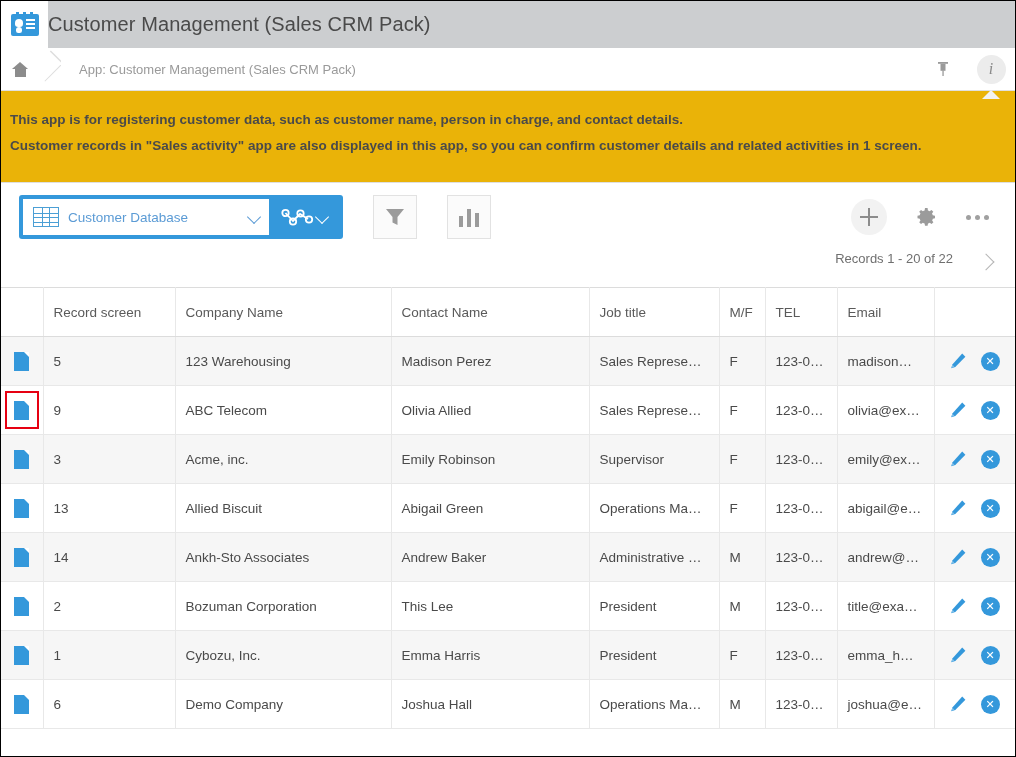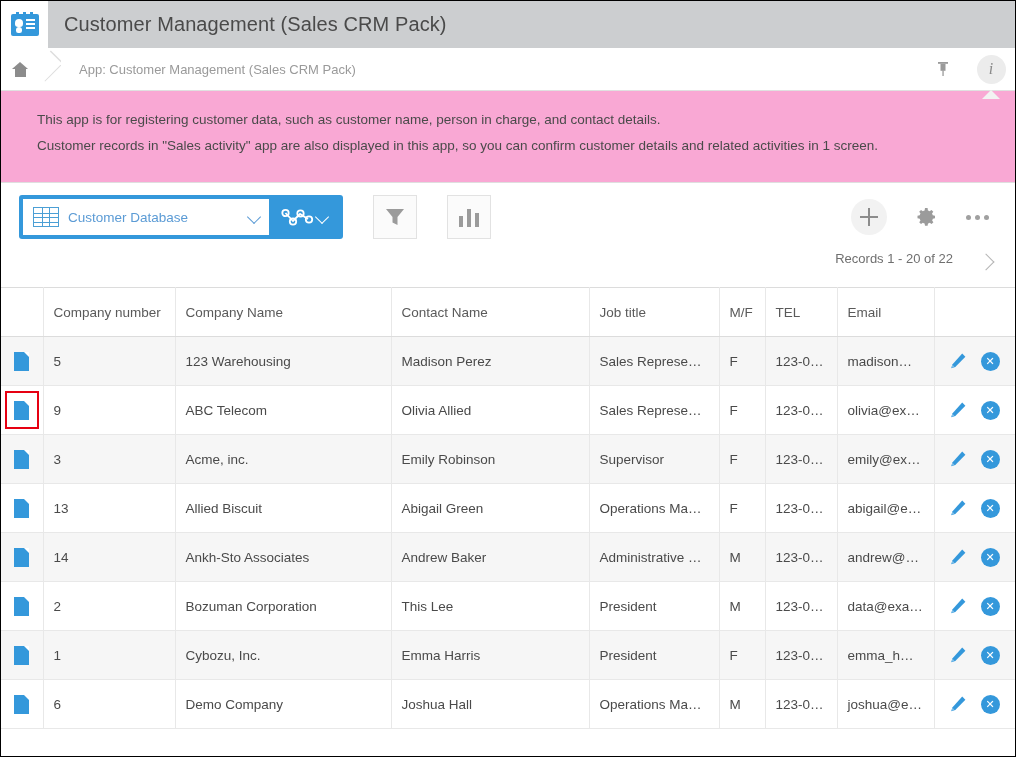--- a/index.html
+++ b/index.html
@@ -51,21 +51,21 @@
     background: #ffffff;
     box-shadow: 0 4px 0 0 #ffffff, 0 8px 0 0 #ffffff;
   }
   .app-icon-notches {
     position: absolute; top: -2px; left: 5px;
     width: 3px; height: 4px; background:#3498db;
     box-shadow: 7px 0 0 #3498db, 14px 0 0 #3498db;
   }
   .title-text {
     display: flex; align-items: center;
-    padding-left: 16px;
+    padding-left: 0;
     font-size: 20px;
     color: #4a4a4a;
     letter-spacing: 0.1px;
     white-space: nowrap;
   }
 
   
   .breadcrumb-bar {
     position: relative;
     height: 43px;
@@ -150,24 +150,25 @@
     bottom: -8px; left: 50%;
     transform: translateX(-50%);
     width: 0; height: 0;
     border-left: 9px solid transparent;
     border-right: 9px solid transparent;
     border-bottom: 9px solid #f2f2f2;
   }
 
   
   .desc-panel {
-    background: #f9a8d4;
-    padding: 16px 24px 20px 36px;
+    background: #eab308;
+    padding: 16px 24px 20px 9px;
     border-bottom: 1px solid #dfdfdf;
     min-height: 92px;
+    font-weight: bold;
   }
   .desc-line {
     font-size: 13.5px;
     color: #4a4a4a;
     line-height: 26px;
     max-width: 940px;
   }
 
   
   .toolbar {
@@ -488,21 +489,21 @@
         <col class="col-cont">
       <col class="col-job">
         <col class="col-mf">
         <col class="col-tel">
         <col class="col-mail">
         <col class="col-act">
     </colgroup>
     <thead>
       <tr>
         <th class="c0"></th>
-        <th>Company number</th>
+        <th>Record screen</th>
         <th>Company Name</th>
         <th>Contact Name</th>
         <th>Job title</th>
         <th>M/F</th>
         <th>TEL</th>
         <th>Email</th>
         <th class="cact"></th>
       </tr>
     </thead>
     <tbody id="tbody">
@@ -614,21 +615,21 @@
         <tr>
           <td class="cdoc"><span class="doc-wrap">
               <span class="doc-icon"></span>
             </span></td>
           <td>2</td>
           <td>Bozuman Corporation</td>
           <td>This Lee</td>
           <td>President</td>
           <td>M</td>
           <td class="link">123-0…</td>
-          <td class="link">data@exa…</td>
+          <td class="link">title@exa…</td>
           <td class="cact">
             <span class="act-cell">
               <svg class="pencil" viewBox="0 0 18 18">
                 <path d="M13.2 1.6 L16.4 4.8 L6.3 14.9 L2.2 16.3 L3.6 12.2 Z" fill="#3498db"></path>
                 <path d="M3.3 12.6 L5.4 14.7 L2.4 15.9 Z" fill="#7fc0ea"></path>
               </svg>
               <span class="del-btn">✕</span>
             </span>
           </td>
         </tr>

